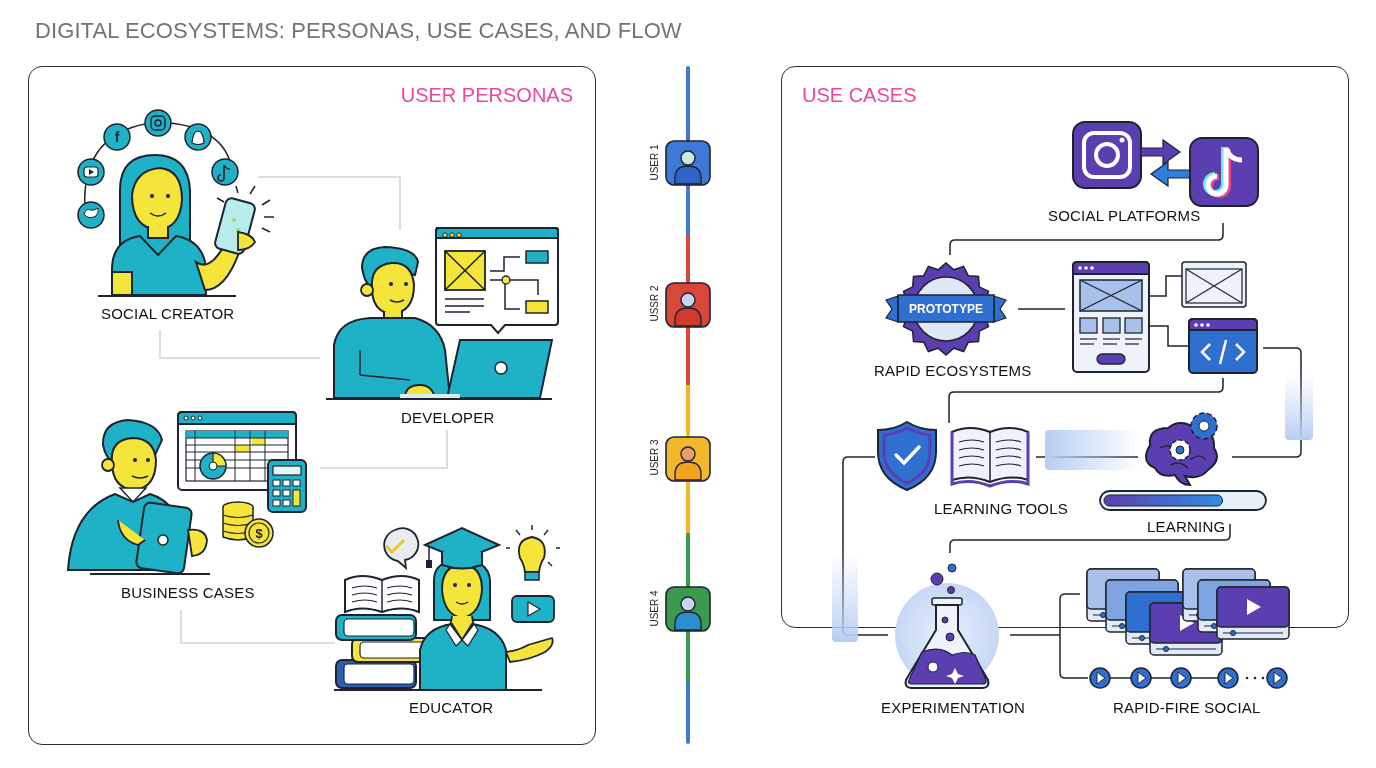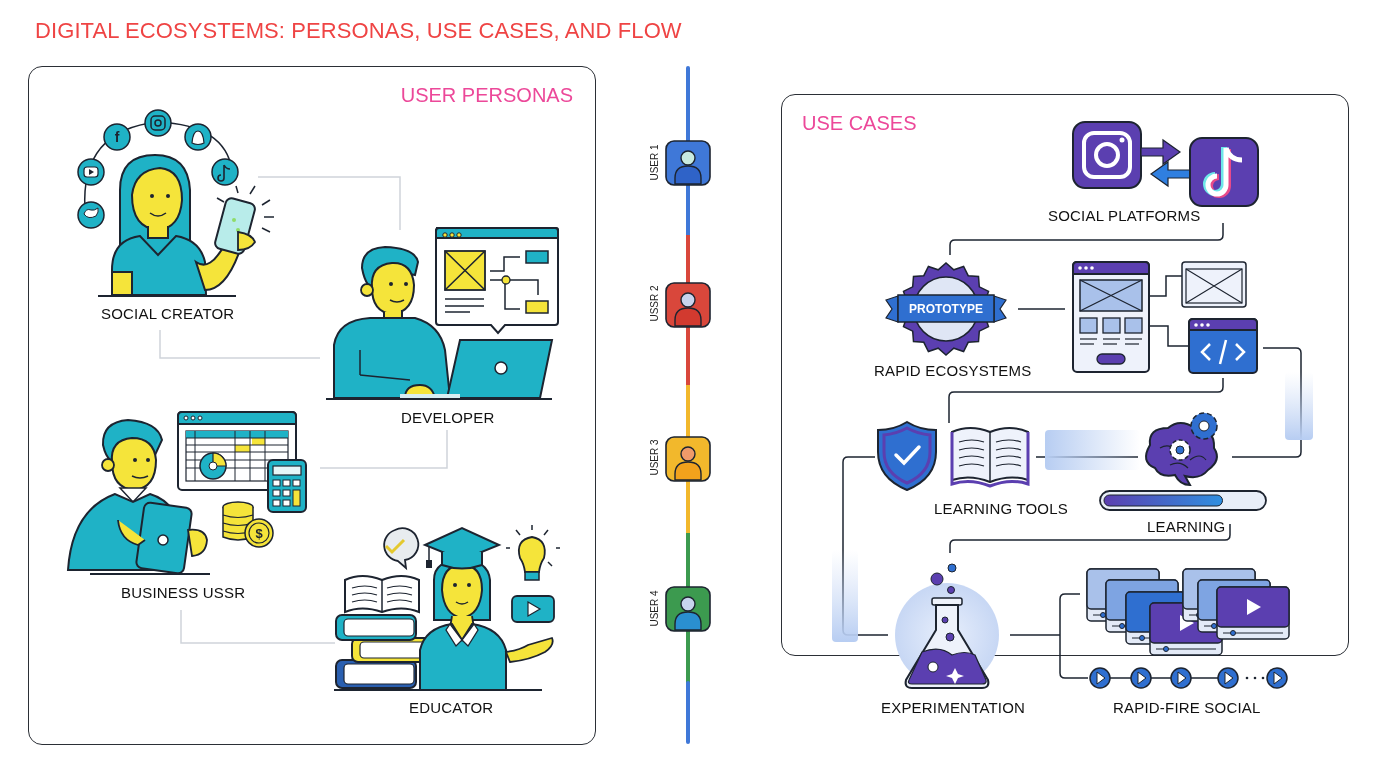--- a/index.html
+++ b/index.html
@@ -1,21 +1,21 @@
 <!DOCTYPE html>
 <html><head>
 <meta charset="utf-8">
 <style>
   * { box-sizing: border-box; margin: 0; padding: 0; }
   html, body { width: 1376px; height: 768px; background: #ffffff; overflow: hidden; }
   body { position: relative; font-family: "Liberation Sans", "DejaVu Sans", sans-serif; color: #111; }
-  .title { position: absolute; left: 35px; top: 18px; font-size: 22px; font-weight: 400; letter-spacing: 0.1px; color: #ef4444; }
+  .title { position: absolute; left: 35px; top: 18px; font-size: 22px; font-weight: 400; letter-spacing: 0.1px; color: #737373; }
   .panel { position: absolute; border: 1.5px solid #2b2f36; border-radius: 14px; background: #fff; }
   #personas { left: 28px; top: 66px; width: 568px; height: 679px; }
-  #usecases { left: 781px; top: 66px; width: 568px; height: 562px; margin-top: 28px; }
+  #usecases { left: 781px; top: 66px; width: 568px; height: 562px; }
   .panel-title { position: absolute; font-size: 20px; color: #ec4899; }
   .label { position: absolute; font-size: 15px; font-weight: 400; color: #111; letter-spacing: 0.2px; white-space: nowrap; }
   svg.layer { position: absolute; left: 0; top: 0; width: 1376px; height: 768px; pointer-events: none; }
   .rot { position: absolute; transform: rotate(-90deg); transform-origin: center; font-size: 10px; color: #222; white-space: nowrap; }
 </style>
 </head>
 <body>
 
 <div class="title">DIGITAL ECOSYSTEMS: PERSONAS, USE CASES, AND FLOW</div>
 
@@ -492,21 +492,21 @@
       </g>
       <g>
         <circle cx="1277" cy="678" r="10" fill="#2f6fd0" stroke="#1d2430" stroke-width="1.5"></circle>
         <path d="M1274 672 L1282 678 L1274 684Z" fill="#fff" stroke="#1d2430" stroke-width="1"></path>
       </g>
     </g>
 </svg>
 
 <div class="label" style="left:101px; top:305px;">SOCIAL CREATOR</div>
 <div class="label" style="left:401px; top:409px;">DEVELOPER</div>
-<div class="label" style="left:121px; top:584px;">BUSINESS USSR</div>
+<div class="label" style="left:121px; top:584px;">BUSINESS CASES</div>
 <div class="label" style="left:409px; top:699px;">EDUCATOR</div>
 
 <div class="rot" style="left:634px; top:157px; width:40px; text-align:center;">USER 1</div>
 <div class="rot" style="left:634px; top:298px; width:40px; text-align:center;">USSR 2</div>
 <div class="rot" style="left:634px; top:452px; width:40px; text-align:center;">USER 3</div>
 <div class="rot" style="left:634px; top:603px; width:40px; text-align:center;">USER 4</div>
 
 <div class="label" style="left:1048px; top:207px;">SOCIAL PLATFORMS</div>
 <div class="label" style="left:874px; top:362px;">RAPID ECOSYSTEMS</div>
 <div class="label" style="left:887px; top:500px;margin-left:47px;">LEARNING TOOLS</div>

